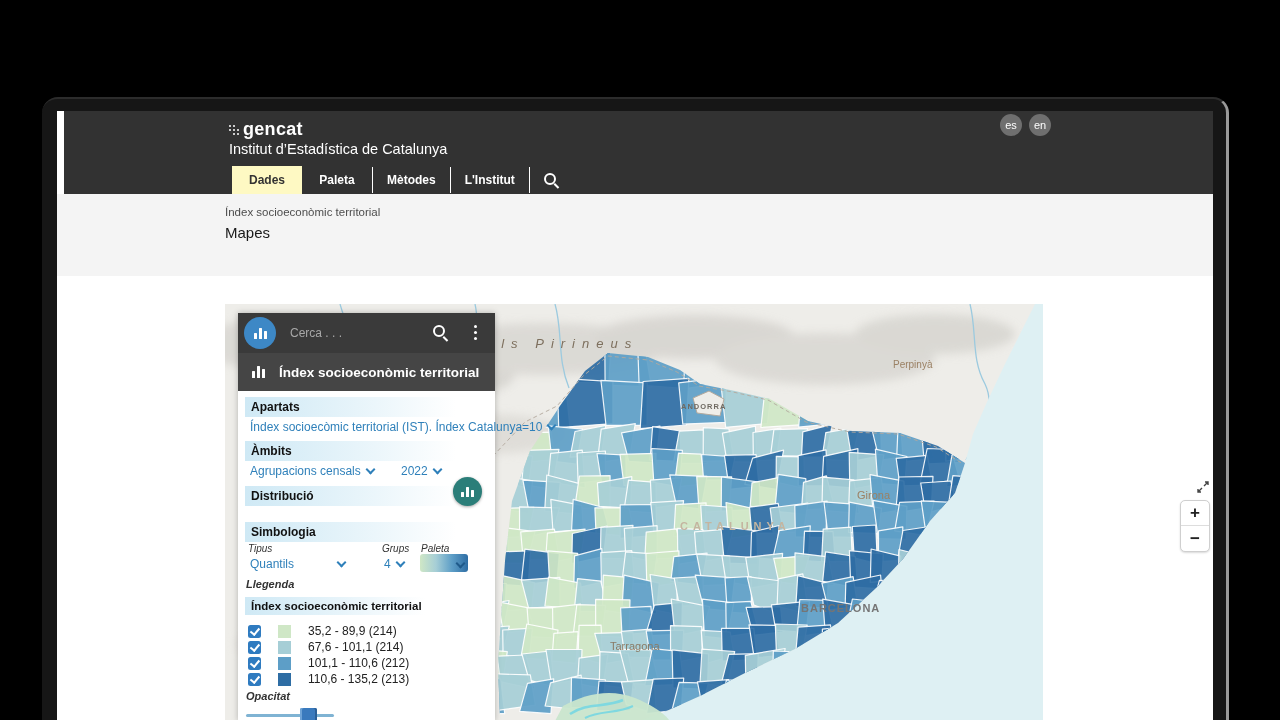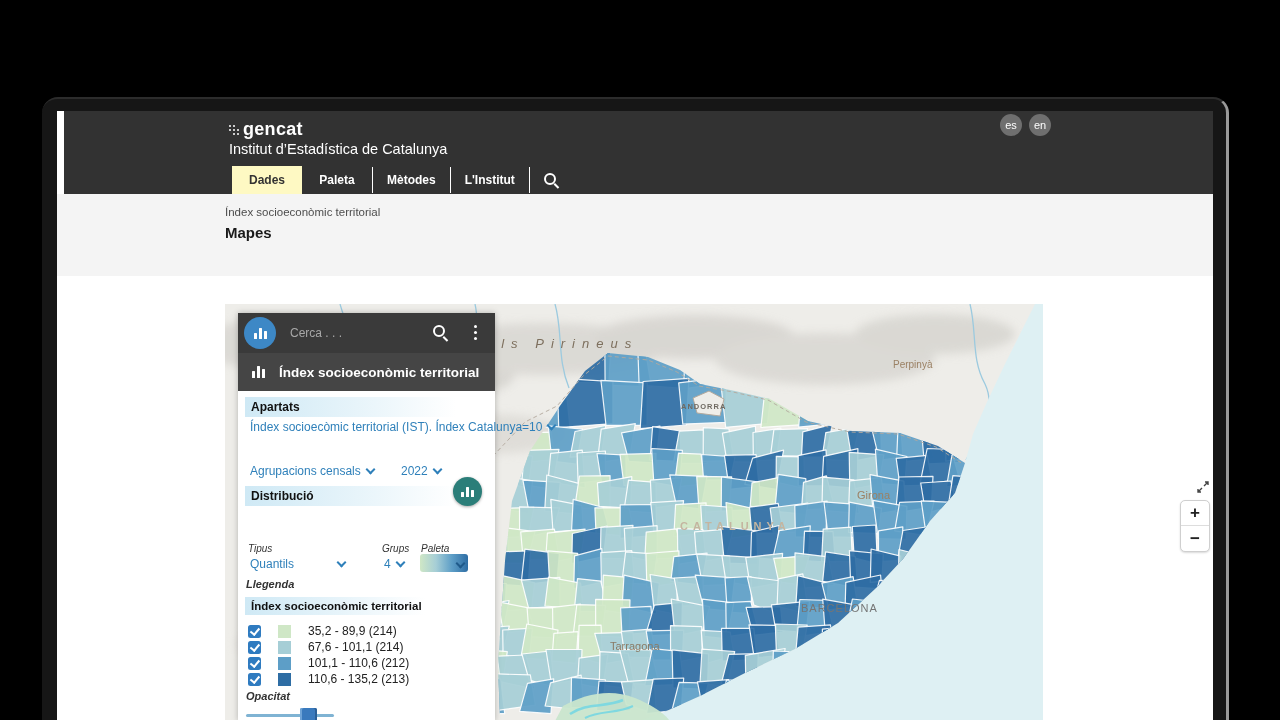--- a/index.html
+++ b/index.html
@@ -27,30 +27,30 @@
   .nav-sep{width:1px;background:#fff;margin:1px 0;}
   .nav-search{width:44px;display:flex;align-items:center;justify-content:center;color:#fff;}
   
   .mag{position:relative;display:inline-block;width:15px;height:15px;color:inherit;}
   .mag::before{content:"";position:absolute;left:0;top:0;width:8px;height:8px;border:2px solid currentColor;border-radius:50%;}
   .mag::after{content:"";position:absolute;left:10.5px;top:10.5px;width:6px;height:2px;background:currentColor;
       transform:rotate(45deg);transform-origin:0 0;}
   
   .strip{position:absolute;left:0;top:83px;width:100%;height:82px;background:#f4f4f4;}
   .crumb{position:absolute;left:168px;top:12px;font-size:11.5px;color:#4d4d4d;}
-  .page-title{position:absolute;left:168px;top:30px;font-size:15px;font-weight:bold;color:#1a1a1a;text-align:right;}
+  .page-title{position:absolute;left:168px;top:30px;font-size:15px;font-weight:normal;color:#1a1a1a;text-align:right;}
   
   .mapwrap{position:absolute;left:168px;top:193px;width:818px;height:417px;background:#eeede9;}
   .maplabel{position:absolute;white-space:nowrap;pointer-events:none;z-index:2;}
   .lbl-pirineus{left:262px;top:32px;font-size:13px;font-style:italic;color:#7d6f5d;letter-spacing:7px;}
   .lbl-perpinya{left:668px;top:55px;font-size:10px;color:#9b8164;}
   .lbl-andorra{left:456px;top:98px;font-size:7.5px;font-weight:bold;color:#6f6a62;letter-spacing:1px;}
   .lbl-girona{left:632px;top:185px;font-size:11px;color:#9b8164;}
   .lbl-catalunya{left:455px;top:216px;font-size:11px;color:#c4b5a0;letter-spacing:5px;font-weight:bold;}
-  .lbl-barcelona{left:576px;top:298px;font-size:11px;font-weight:normal;color:#757575;letter-spacing:1px;}
+  .lbl-barcelona{left:576px;top:298px;font-size:11px;font-weight:bold;color:#757575;letter-spacing:1px;}
   .lbl-tarragona{left:385px;top:336px;font-size:11px;color:#8a7b66;}
   .expand{position:absolute;left:971px;top:176px;width:14px;height:14px;z-index:4;}
   .zoomctl{position:absolute;left:955px;top:196px;width:28px;height:50px;background:#fff;border:1px solid #cfcfcf;
            border-radius:5px;box-shadow:0 1px 2px rgba(0,0,0,.15);z-index:4;}
   .zbtn{width:100%;height:25px;display:flex;align-items:center;justify-content:center;
         font-size:17px;font-weight:bold;color:#222;box-sizing:border-box;}
   .zbtn.in{border-bottom:1px solid #ddd;}
   
   .sidebar{position:absolute;left:181px;top:202px;width:257px;height:408px;background:#fff;z-index:5;
            box-shadow:0 0 6px rgba(0,0,0,.25);}
@@ -450,25 +450,27 @@
               <i style="height:7px"></i>
               <i style="height:12px"></i>
               <i style="height:9px"></i>
             </span>
           <span>Índex socioeconòmic territorial</span>
         </div>
 
         <div class="sechdr" style="top:84px">Apartats</div>
         <div class="bluelink" style="position:absolute;left:12px;top:107px"><span>Índex socioecòmic territorial (IST). Índex Catalunya=10</span><span class="chev"></span></div>
 
+        <div class="sechdr" style="top:128px">Àmbits</div>
         <div class="bluelink" style="position:absolute;left:12px;top:151px"><span>Agrupacions censals</span><span class="chev"></span></div>
         <div class="bluelink" style="position:absolute;left:163px;top:151px"><span>2022</span><span class="chev"></span></div>
 
         <div class="sechdr" style="top:173px">Distribució</div>
 
+        <div class="sechdr" style="top:209px">Simbologia</div>
         <div class="smalllbl" style="left:10px;top:230px">Tipus</div>
         <div class="smalllbl" style="left:144px;top:230px">Grups</div>
         <div class="smalllbl" style="left:183px;top:230px">Paleta</div>
         <div class="bluelink" style="position:absolute;left:12px;top:244px"><span>Quantils</span><span class="chev" style="margin-left:44px"></span></div>
         <div class="bluelink" style="position:absolute;left:146px;top:244px"><span>4</span><span class="chev"></span></div>
         <div class="palette" id="paletteSwatch" style="background: linear-gradient(90deg, rgb(207, 231, 198), rgb(166, 206, 214), rgb(93, 158, 199), rgb(46, 109, 164));">
             <span class="chev"></span>
           </div>
 
         <div class="legend-ital" style="top:265px">Llegenda</div>

